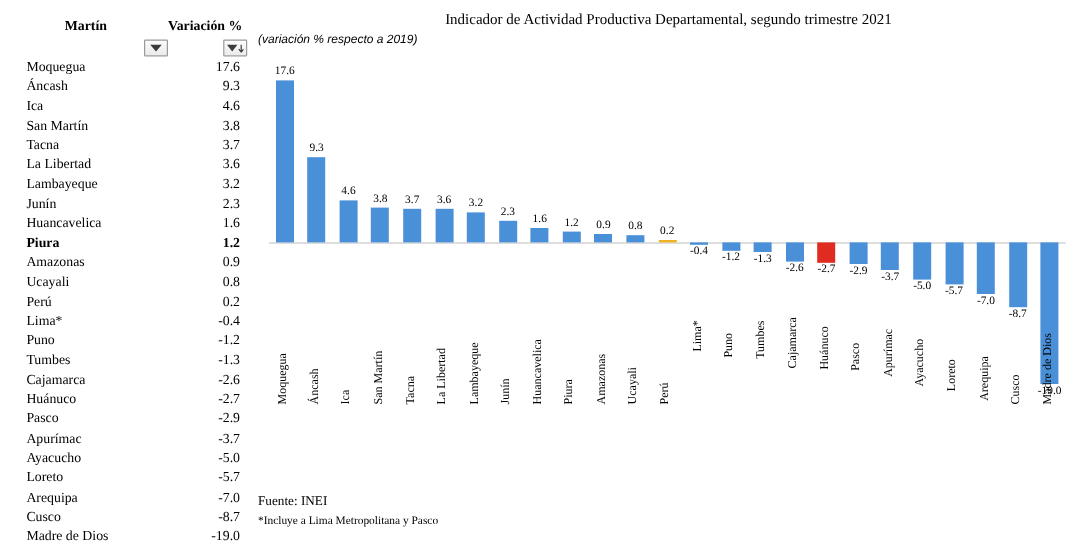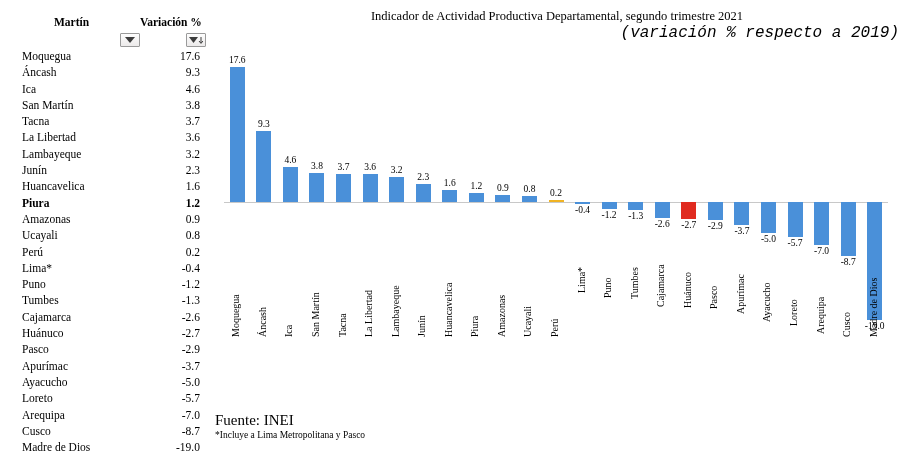--- a/index.html
+++ b/index.html
@@ -98,25 +98,25 @@
     text-align: center;
     font-size: 12.5px;
     line-height: 17px;
     font-family: "Liberation Serif", serif;
   }
   #chart-subtitle {
     position: absolute;
     left: 0px;
     top: 25px;
     width: 684px;
-    text-align: right;
-    font-size: 16px;
+    text-align: left;
+    font-size: 10px;
     line-height: 17px;
     font-style: italic;
-    font-family: Liberation Mono, monospace;
+    font-family: Liberation Sans, sans-serif;
   }
 
   #plot {
     position: absolute;
     left: 9px;
     top: 48px;
     width: 664px;
     height: 280px;
   }
   #axis-line {
@@ -145,21 +145,21 @@
     white-space: nowrap;
     transform-origin: left bottom;
     transform: rotate(-90deg);
     color: #000;
   }
 
   #source-note {
     position: absolute;
     left: 0px;
     top: 412px;
-    font-size: 15px;
+    font-size: 11px;
     font-family: "Liberation Serif", serif;
   }
   #footnote {
     position: absolute;
     left: 0px;
     top: 430px;
     font-size: 9.5px;
     font-family: "Liberation Serif", serif;
   }
 </style>

